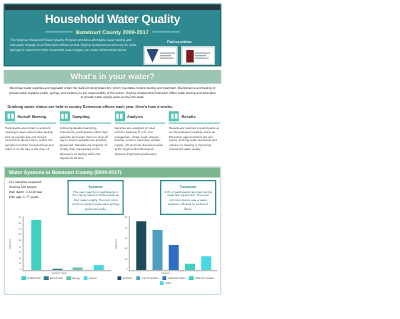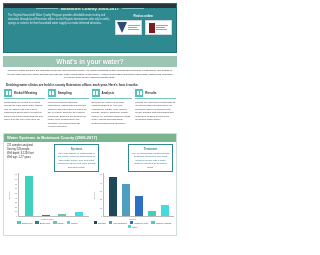--- a/index.html
+++ b/index.html
@@ -195,20 +195,21 @@
   .legend-text { font-size: 2.1px; color: #444; white-space: nowrap; }
 </style>
 </head>
 <body>
 
 <div class="poster">
 
   <div class="header">
     <div class="header-topbar"></div>
 
+    <div class="title">Household Water Quality</div>
 
     <div class="subtitle-wrap">
       <span class="subtitle-rule"></span>
       <span class="subtitle">Botetourt County 2009-2017</span>
       <span class="subtitle-rule"></span>
     </div>
 
     <div class="header-body">
       <div class="header-text">The Virginia Household Water Quality Program provides affordable water testing and education through local Extension offices so that Virginia homeowners who rely on wells, springs or cisterns for their household water supply can make informed decisions.</div>
       <div class="header-right">

